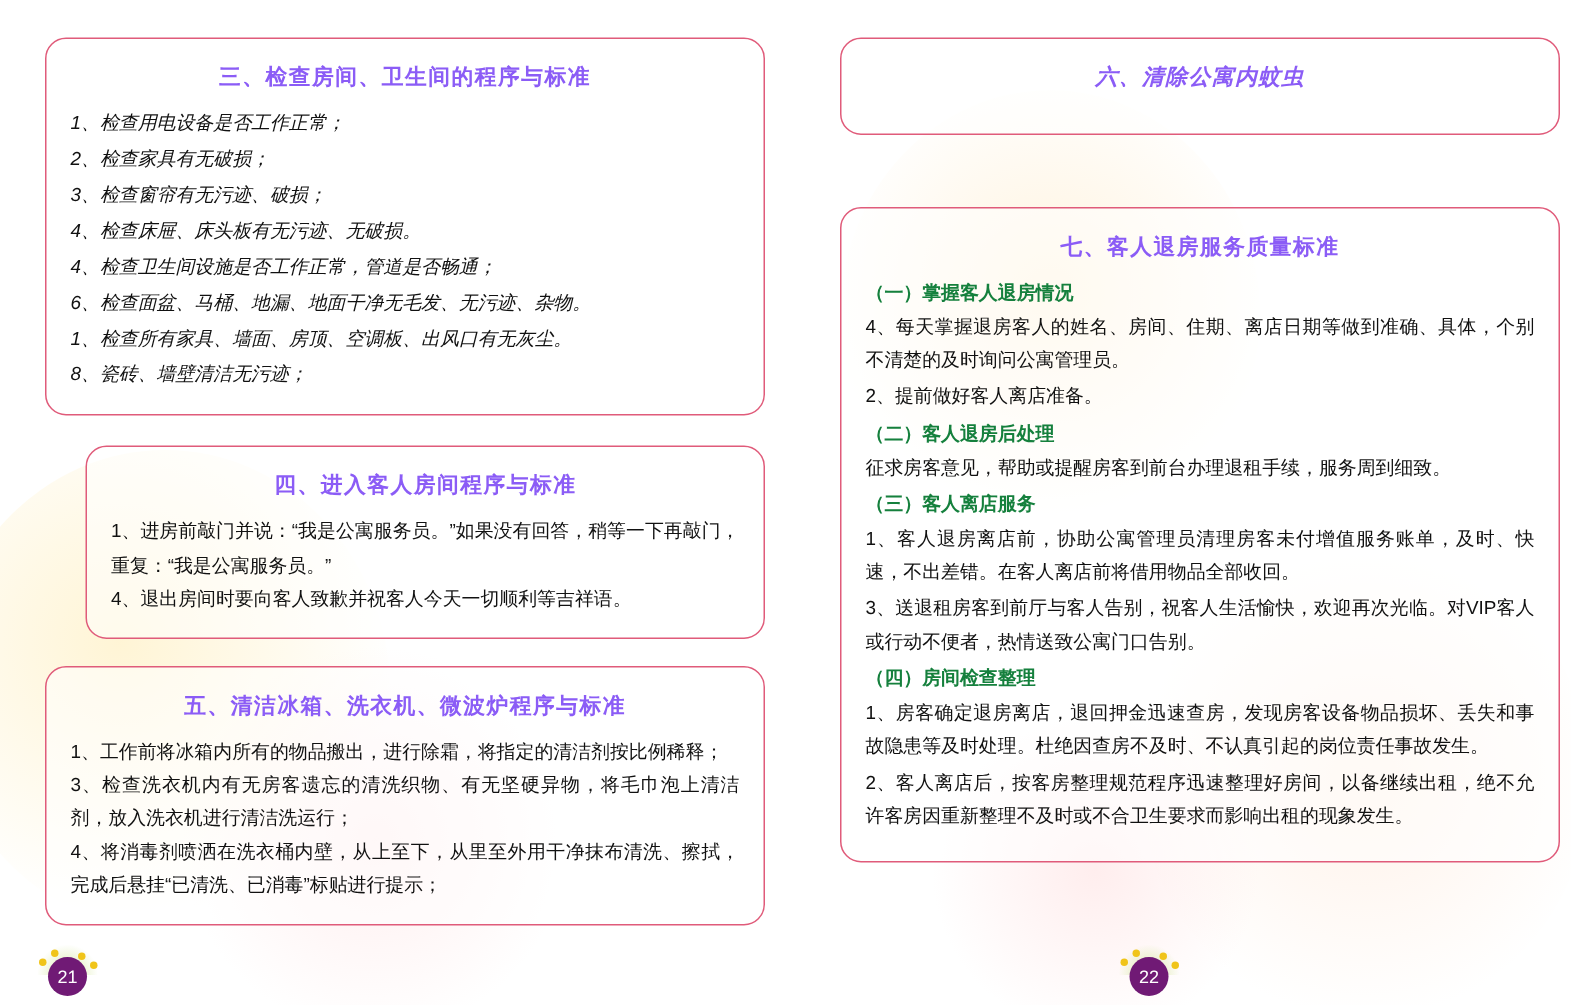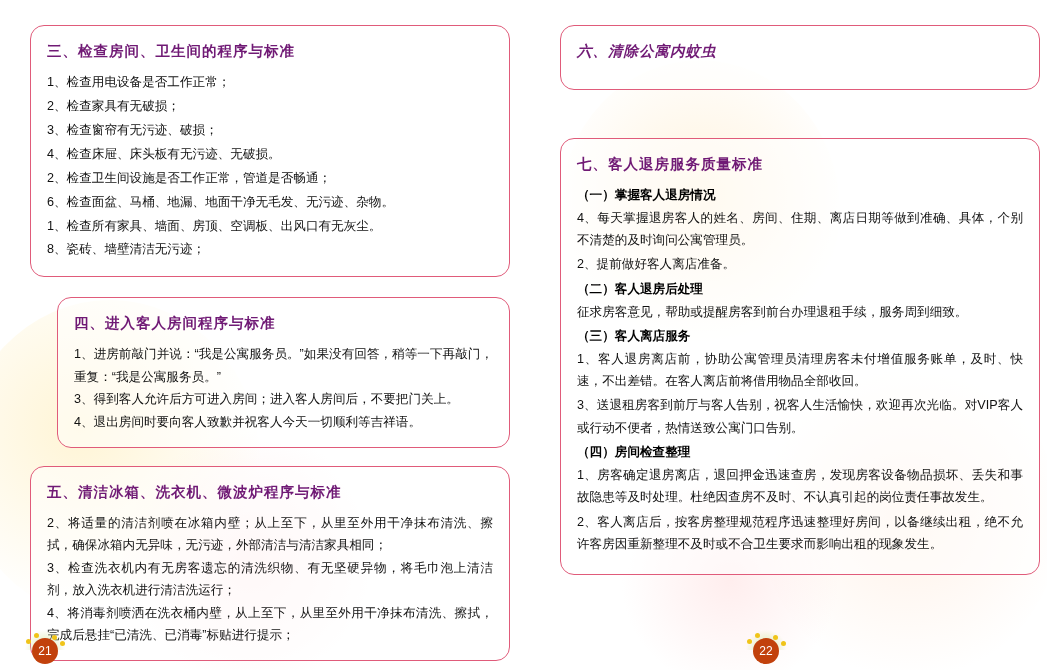--- a/index.html
+++ b/index.html
@@ -59,55 +59,56 @@
   .card {
     border: 1px solid #e05b7a;
     border-radius: 14px;
     background: rgba(255,255,255,0.55);
     padding: 10px 16px 14px 16px;
     box-sizing: border-box;
     margin-bottom: 18px;
     position: relative;
   }
   .card-title {
-    text-align: left;
+    text-align: center;
     font-weight: bold;
     font-size: 14.5px;
     letter-spacing: 1px;
-    color: #701a75;
+    color: #8b5cf6;
     margin: 6px 0 10px 0;
     font-family: "Liberation Sans", sans-serif;
   }
   .para {
     font-size: 12.6px;
     line-height: 1.78;
     color: #111111;
     text-align: justify;
     margin: 0 0 2px 0;
   }
   .sub-head {
     font-size: 12.6px;
     line-height: 1.8;
     font-weight: bold;
-    color: #000000;
+    color: #15803d;
     margin: 0;
   }
   .list {
     margin: 0;
     padding: 0;
     list-style: none;
   }
   .list li {
     font-size: 12.6px;
     line-height: 1.78;
     color: #111111;
     text-align: justify;
   }
   .list.tight li {
     line-height: 1.9;
+    font-style: italic;
   }
   .list.loose li {
     line-height: 1.8;
     margin-bottom: 9px;
   }
 
   
   .page-num {
     position: absolute;
     bottom: 6px;
@@ -134,21 +135,21 @@
   }
   .page-num .d1 { left: 4px; bottom: 20px; }
   .page-num .d2 { left: 12px; bottom: 26px; }
   .page-num .d3 { left: 30px; bottom: 24px; }
   .page-num .d4 { left: 38px; bottom: 18px; }
   .page-num .circle {
     position: relative;
     width: 26px;
     height: 26px;
     border-radius: 50%;
-    background: #c2410c;
+    background: #701a75;
     color: #ffffff;
     font-size: 12px;
     display: flex;
     align-items: center;
     justify-content: center;
     font-family: "Liberation Sans", sans-serif;
   }
 </style>
 </head>
 <body>
@@ -163,40 +164,39 @@
 
   <div class="column left">
 
     <div class="card" style="margin-top:25px;">
       <div class="card-title">三、检查房间、卫生间的程序与标准</div>
       <ul class="list tight">
         <li>1、检查用电设备是否工作正常；</li>
         <li>2、检查家具有无破损；</li>
         <li>3、检查窗帘有无污迹、破损；</li>
         <li>4、检查床屉、床头板有无污迹、无破损。</li>
-        <li>2、检查卫生间设施是否工作正常，管道是否畅通；</li>
+        <li>4、检查卫生间设施是否工作正常，管道是否畅通；</li>
         <li>6、检查面盆、马桶、地漏、地面干净无毛发、无污迹、杂物。</li>
         <li>1、检查所有家具、墙面、房顶、空调板、出风口有无灰尘。</li>
         <li>8、瓷砖、墙壁清洁无污迹；</li>
       </ul>
     </div>
 
     <div class="card" style="margin-top:20px;margin-left:27px;">
       <div class="card-title">四、进入客人房间程序与标准</div>
       <ul class="list">
         <li>1、进房前敲门并说：“我是公寓服务员。”如果没有回答，稍等一下再敲门，重复：“我是公寓服务员。”</li>
-        <li>3、得到客人允许后方可进入房间；进入客人房间后，不要把门关上。</li>
         <li>4、退出房间时要向客人致歉并祝客人今天一切顺利等吉祥语。</li>
       </ul>
     </div>
 
     <div class="card" style="margin-top:16px;">
       <div class="card-title">五、清洁冰箱、洗衣机、微波炉程序与标准</div>
       <ul class="list">
-        <li>2、将适量的清洁剂喷在冰箱内壁；从上至下，从里至外用干净抹布清洗、擦拭，确保冰箱内无异味，无污迹，外部清洁与清洁家具相同；</li>
+        <li>1、工作前将冰箱内所有的物品搬出，进行除霜，将指定的清洁剂按比例稀释；</li>
         <li>3、检查洗衣机内有无房客遗忘的清洗织物、有无坚硬异物，将毛巾泡上清洁剂，放入洗衣机进行清洁洗运行；</li>
         <li>4、将消毒剂喷洒在洗衣桶内壁，从上至下，从里至外用干净抹布清洗、擦拭，完成后悬挂“已清洗、已消毒”标贴进行提示；</li>
 
       </ul>
     </div>
 
   </div>
 
   <div class="column right">
 

